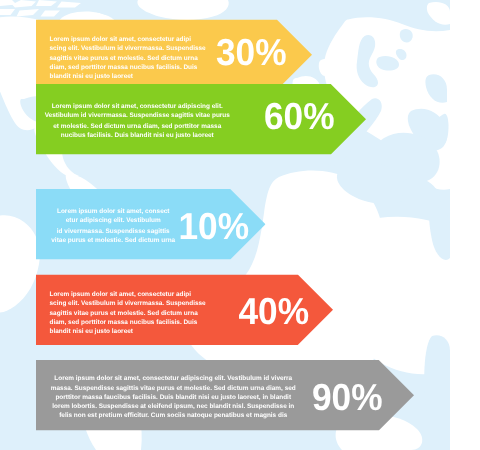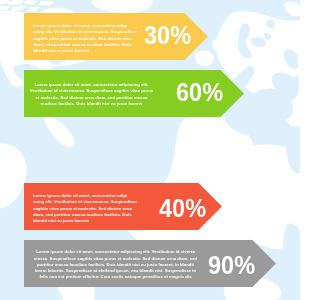--- a/index.html
+++ b/index.html
@@ -102,31 +102,43 @@
       </svg>
 <div class="btext" style="left:9px;top:10.0px;width:105px;text-align:left;">
         <div>Lorem ipsum dolor sit amet, consectetur adipi</div>
         <div>scing elit. Vestibulum id viverrmassa. Suspendisse</div>
         <div>sagittis vitae purus et molestie. Sed dictum urna</div>
         <div>diam, sed porttitor massa nucibus facilisis. Duis</div>
         <div>blandit nisi eu justo laoreet</div>
       </div>
 <div class="bpct" style="left:119.66px;top:10.399999999999999px;">30%</div>
 </div>
-<div class="banner" style="left:24px;top:70px;width:220px;height:47px;">
+<div class="banner" style="left:24px;top:56px;width:220px;height:47px;">
 <svg width="220" height="47" viewBox="0 0 220 47" xmlns="http://www.w3.org/2000/svg">
         <path d="M0,0 L196.5,0 L220,23.5 L196.5,47 L0,47 Z" fill="#85ce21"></path>
       </svg>
 <div class="btext" style="left:5px;top:12.200000000000003px;width:125px;text-align:center;">
         <div>Lorem ipsum dolor sit amet, consectetur adipiscing elit.</div>
         <div>Vestibulum id viverrmassa. Suspendisse sagittis vitae purus</div>
         <div>et molestie. Sed dictum urna diam, sed porttitor massa</div>
         <div>nucibus facilisis. Duis blandit nisi eu justo laoreet</div>
       </div>
 <div class="bpct" style="left:151.66px;top:10.400000000000006px;">60%</div>
+</div>
+<div class="banner" style="left:24px;top:126px;width:153px;height:47px;">
+<svg width="153" height="47" viewBox="0 0 153 47" xmlns="http://www.w3.org/2000/svg">
+        <path d="M0,0 L129.5,0 L153,23.5 L129.5,47 L0,47 Z" fill="#8bdcf7"></path>
+      </svg>
+<div class="btext" style="left:9px;top:12.199999999999989px;width:85px;text-align:center;">
+        <div>Lorem ipsum dolor sit amet, consect</div>
+        <div>etur adipiscing elit. Vestibulum</div>
+        <div>id viverrmassa. Suspendisse sagittis</div>
+        <div>vitae purus et molestie. Sed dictum urna</div>
+      </div>
+<div class="bpct" style="left:94.76px;top:13.0px;">10%</div>
 </div>
 <div class="banner" style="left:24px;top:183px;width:198px;height:42px;">
 <svg width="198" height="47" viewBox="0 0 198 47" xmlns="http://www.w3.org/2000/svg">
         <path d="M0,0 L174.5,0 L198,23.5 L174.5,47 L0,47 Z" fill="#f4583c"></path>
       </svg>
 <div class="btext" style="left:9px;top:10.0px;width:105px;text-align:left;">
         <div>Lorem ipsum dolor sit amet, consectetur adipi</div>
         <div>scing elit. Vestibulum id viverrmassa. Suspendisse</div>
         <div>sagittis vitae purus et molestie. Sed dictum urna</div>
         <div>diam, sed porttitor massa nucibus facilisis. Duis</div>

